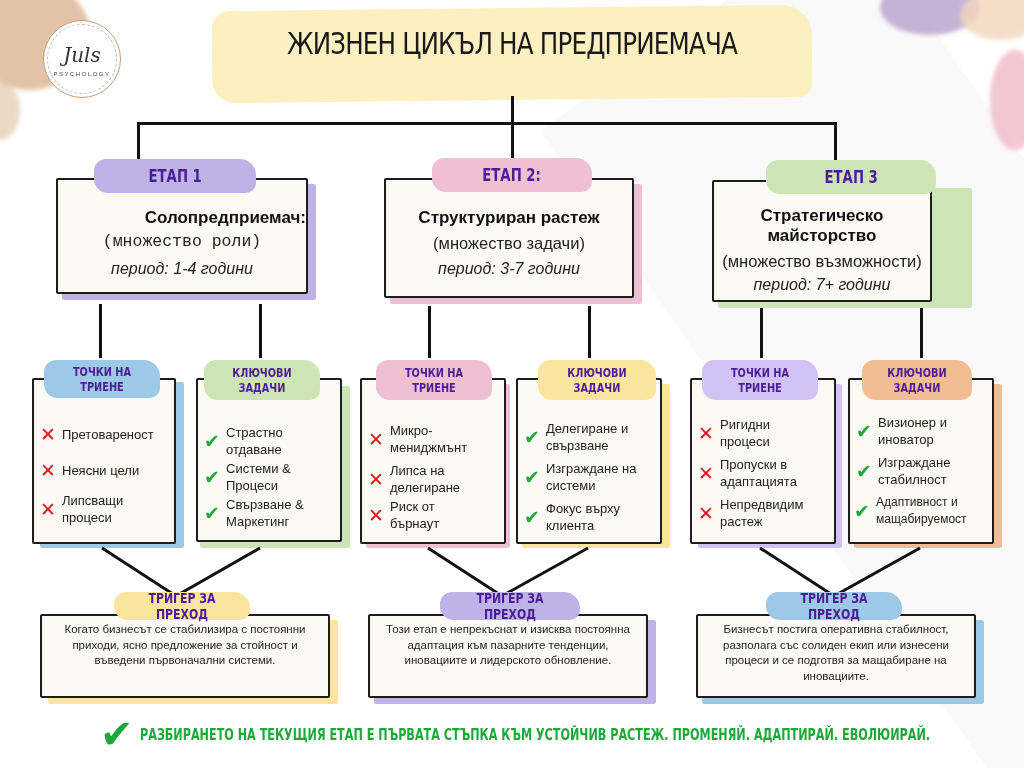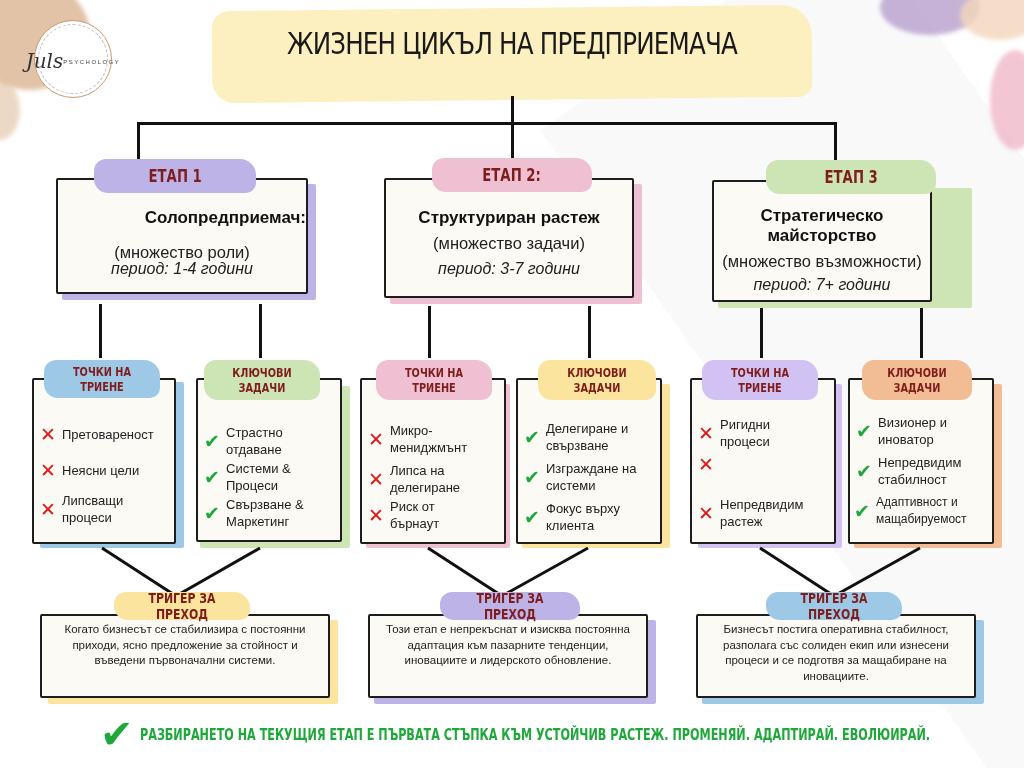--- a/index.html
+++ b/index.html
@@ -6,36 +6,36 @@
   html, body { width: 1024px; height: 768px; overflow: hidden; background: #ffffff; }
   body { position: relative; font-family: "Liberation Sans", "DejaVu Sans", sans-serif; color: #222; }
 
   .abs { position: absolute; }
 
   
   .blob { position: absolute; border-radius: 50%; filter: blur(2px); }
   .diag { position: absolute; right: -120px; top: -60px; width: 380px; height: 900px; background: #f7f7f9; transform: rotate(-35deg); opacity: .8; }
 
   
-  .logo { left: 34px; top: 20px; width: 78px; height: 78px; border-radius: 50%; border: 1.5px solid #c99a72; background: #fff; display: flex; align-items: center; justify-content: center; }
+  .logo { left: 43px; top: 20px; width: 78px; height: 78px; border-radius: 50%; border: 1.5px solid #c99a72; background: #fff; display: flex; flex-direction: column; align-items: center; justify-content: center; }
   .logo-inner { position: absolute; inset: 3px; border-radius: 50%; border: 1px dashed #bbb; }
   .logo-script { font-family: "DejaVu Serif", serif; font-style: italic; font-size: 20px; color: #333; line-height: 1; margin-top: 4px; }
   .logo-sub { font-size: 6px; letter-spacing: 1.5px; color: #444; margin-top: 6px; }
 
   
   .title-bg { left: 212px; top: 8px; width: 600px; height: 92px; background: #fcefc0; border-radius: 18px 30px 14px 22px; transform: rotate(-0.6deg); }
   .title { left: 212px; top: 26px; width: 600px; text-align: center; font-family: "DejaVu Sans", sans-serif; font-size: 30px; font-weight: normal; letter-spacing: -1px; transform: scaleX(0.82); color: #1a1a1a; }
 
   
   .line { position: absolute; background: #111; }
 
   
   .shadow { position: absolute; border-radius: 2px; }
   .box { position: absolute; background: #fbfaf5; border: 2.5px solid #1d1d1d; border-radius: 2px; }
-  .tab { position: absolute; border-radius: 12px 16px 10px 14px; display: flex; align-items: center; justify-content: center; text-align: center; font-weight: bold; font-family: "DejaVu Sans", sans-serif; color: #7f1d1d; }
+  .tab { position: absolute; border-radius: 12px 16px 10px 14px; display: flex; align-items: center; justify-content: center; text-align: center; font-weight: bold; font-family: "DejaVu Sans", sans-serif; color: #4c1d95; }
   .tab span { display: inline-block; transform: scaleX(0.78); }
 
   .stage-tab { font-size: 17px; height: 34px; }
   .stage-name { position: absolute; left: 0; right: 0; text-align: center; font-weight: bold; font-size: 17px; color: #111; }
   .stage-sub { position: absolute; left: 0; right: 0; text-align: center; font-size: 16.5px; color: #222; }
   .stage-period { position: absolute; left: 0; right: 0; text-align: center; font-size: 16px; font-style: italic; color: #222; }
 
   .sub-tab { font-size: 12.5px; line-height: 15px; }
   .item { position: absolute; display: flex; align-items: center; font-size: 13px; line-height: 17px; color: #222; }
   .ico { width: 20px; flex: 0 0 20px; text-align: center; font-size: 19px; font-weight: bold; margin-right: 4px; }
@@ -69,21 +69,21 @@
 <div class="abs title">ЖИЗНЕН ЦИКЪЛ НА ПРЕДПРИЕМАЧА</div>
 
 <div class="line" style="left:511px;top:96px;width:3px;height:66px;"></div>
 <div class="line" style="left:137px;top:122px;width:700px;height:3px;"></div>
 <div class="line" style="left:137px;top:122px;width:3px;height:38px;"></div>
 <div class="line" style="left:834px;top:122px;width:3px;height:40px;"></div>
 
 <div class="shadow" style="left:62px;top:184px;width:254px;height:116px;background:#bdb3e6;"></div>
 <div class="box" style="left:56px;top:178px;width:252px;height:116px;">
   <div class="stage-name" style="top:28px;text-align:right;">Солопредприемач:</div>
-  <div class="stage-sub" style="top:63px;">(множество роли)</div>
+  <div class="stage-sub" style="top:52px;font-family:Liberation Mono, monospace;">(множество роли)</div>
   <div class="stage-period" style="top:80px;">период:  1-4 години</div>
 </div>
 <div class="tab stage-tab" style="left:94px;top:159px;width:162px;background:#bdb3e6;">
     <span>ЕТАП 1</span>
   </div>
 
 <div class="shadow" style="left:390px;top:184px;width:252px;height:120px;background:#eec0d2;"></div>
 <div class="box" style="left:384px;top:178px;width:250px;height:120px;padding-left:16px;">
   <div class="stage-name" style="top:28px;">Структуриран растеж</div>
   <div class="stage-sub" style="top:54px;">(множество задачи)</div>
@@ -187,39 +187,40 @@
   </div>
 
 <div class="shadow" style="left:698px;top:384px;width:144px;height:164px;background:#d2c2f3;"></div>
 <div class="box" style="left:690px;top:378px;width:146px;height:166px;">
   <div class="item" style="left:4px;top:36px;width:110px;">
       <span class="ico x">✕</span>
       <span>Ригидни процеси</span>
     </div>
   <div class="item" style="left:4px;top:76px;width:130px;">
       <span class="ico x">✕</span>
+      <span>Пропуски в адаптацията</span>
     </div>
   <div class="item" style="left:4px;top:116px;width:120px;">
       <span class="ico x">✕</span>
       <span>Непредвидим растеж</span>
     </div>
 </div>
 <div class="tab sub-tab" style="left:702px;top:360px;width:116px;height:40px;background:#d2c2f3;">
     <span>ТОЧКИ НА ТРИЕНЕ</span>
   </div>
 
 <div class="shadow" style="left:854px;top:384px;width:148px;height:164px;background:#f2bc94;"></div>
 <div class="box" style="left:848px;top:378px;width:146px;height:166px;">
   <div class="item" style="left:4px;top:34px;width:110px;">
       <span class="ico chk">✔</span>
       <span>Визионер и иноватор</span>
     </div>
   <div class="item" style="left:4px;top:74px;width:130px;">
       <span class="ico chk">✔</span>
-      <span>Непредвидим стабилност</span>
+      <span>Изграждане стабилност</span>
     </div>
   <div class="item" style="left:2px;top:114px;width:140px;font-size:12px;">
       <span class="ico chk">✔</span>
       <span>Адаптивност и мащабируемост</span>
     </div>
 </div>
 <div class="tab sub-tab" style="left:862px;top:360px;width:110px;height:40px;background:#f2bc94;">
     <span>КЛЮЧОВИ ЗАДАЧИ</span>
   </div>
 

